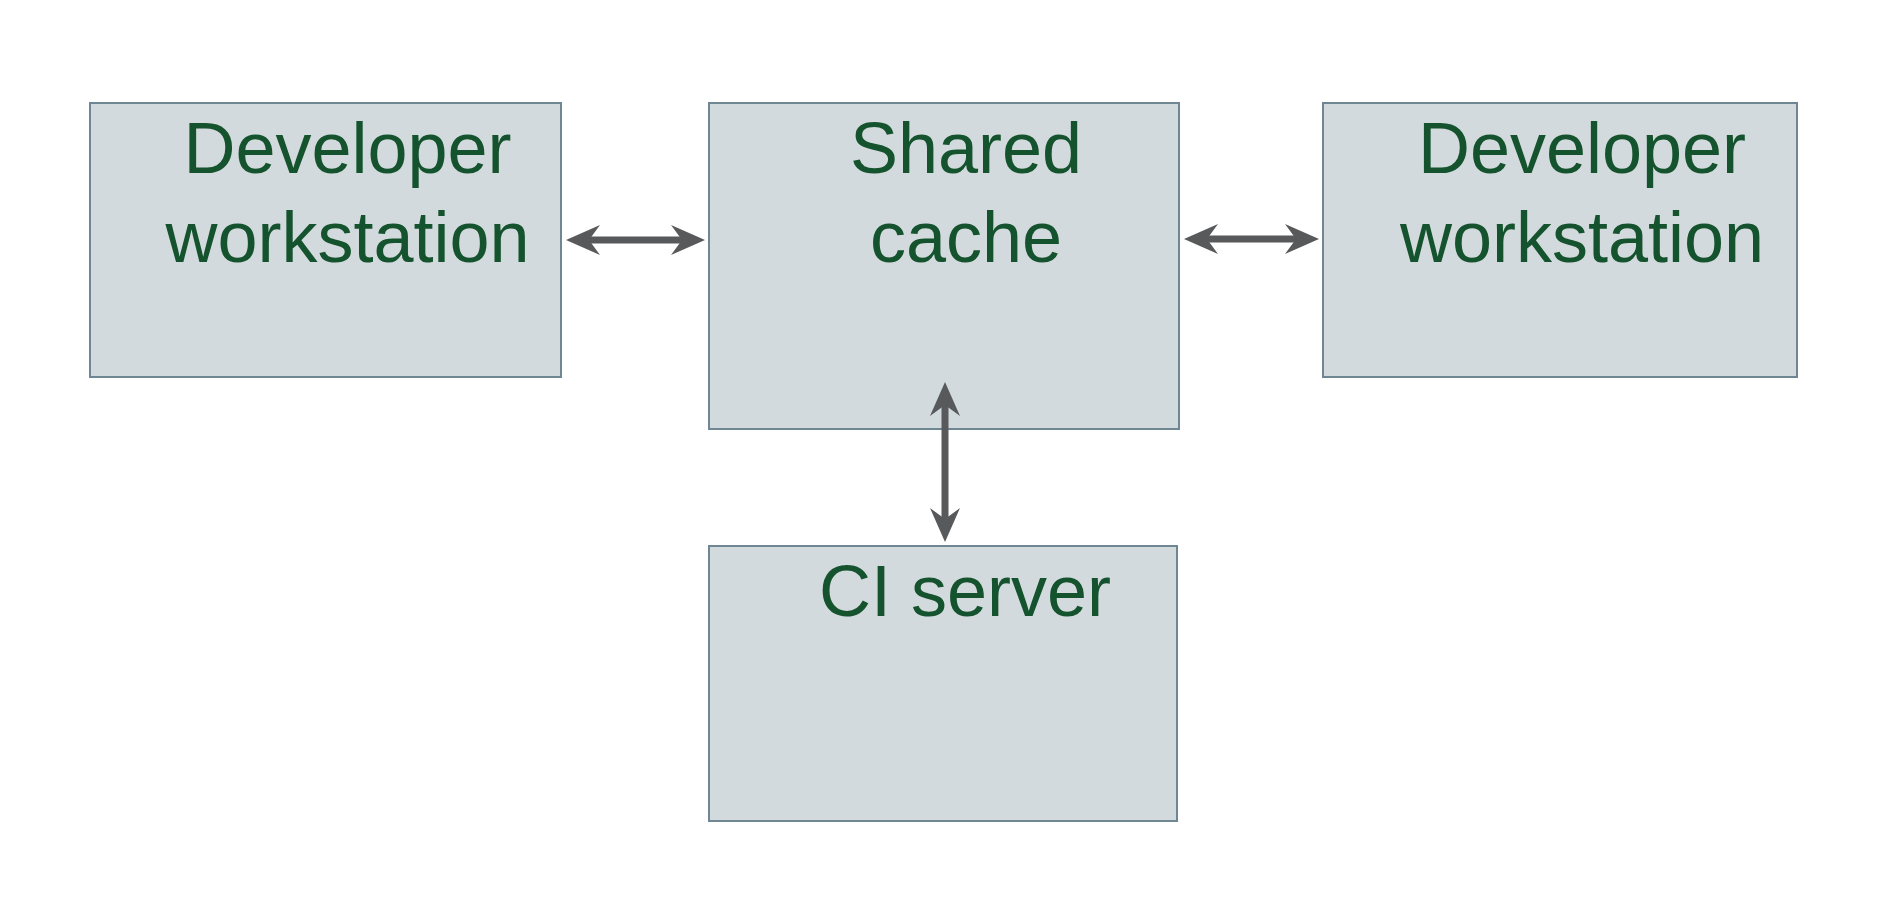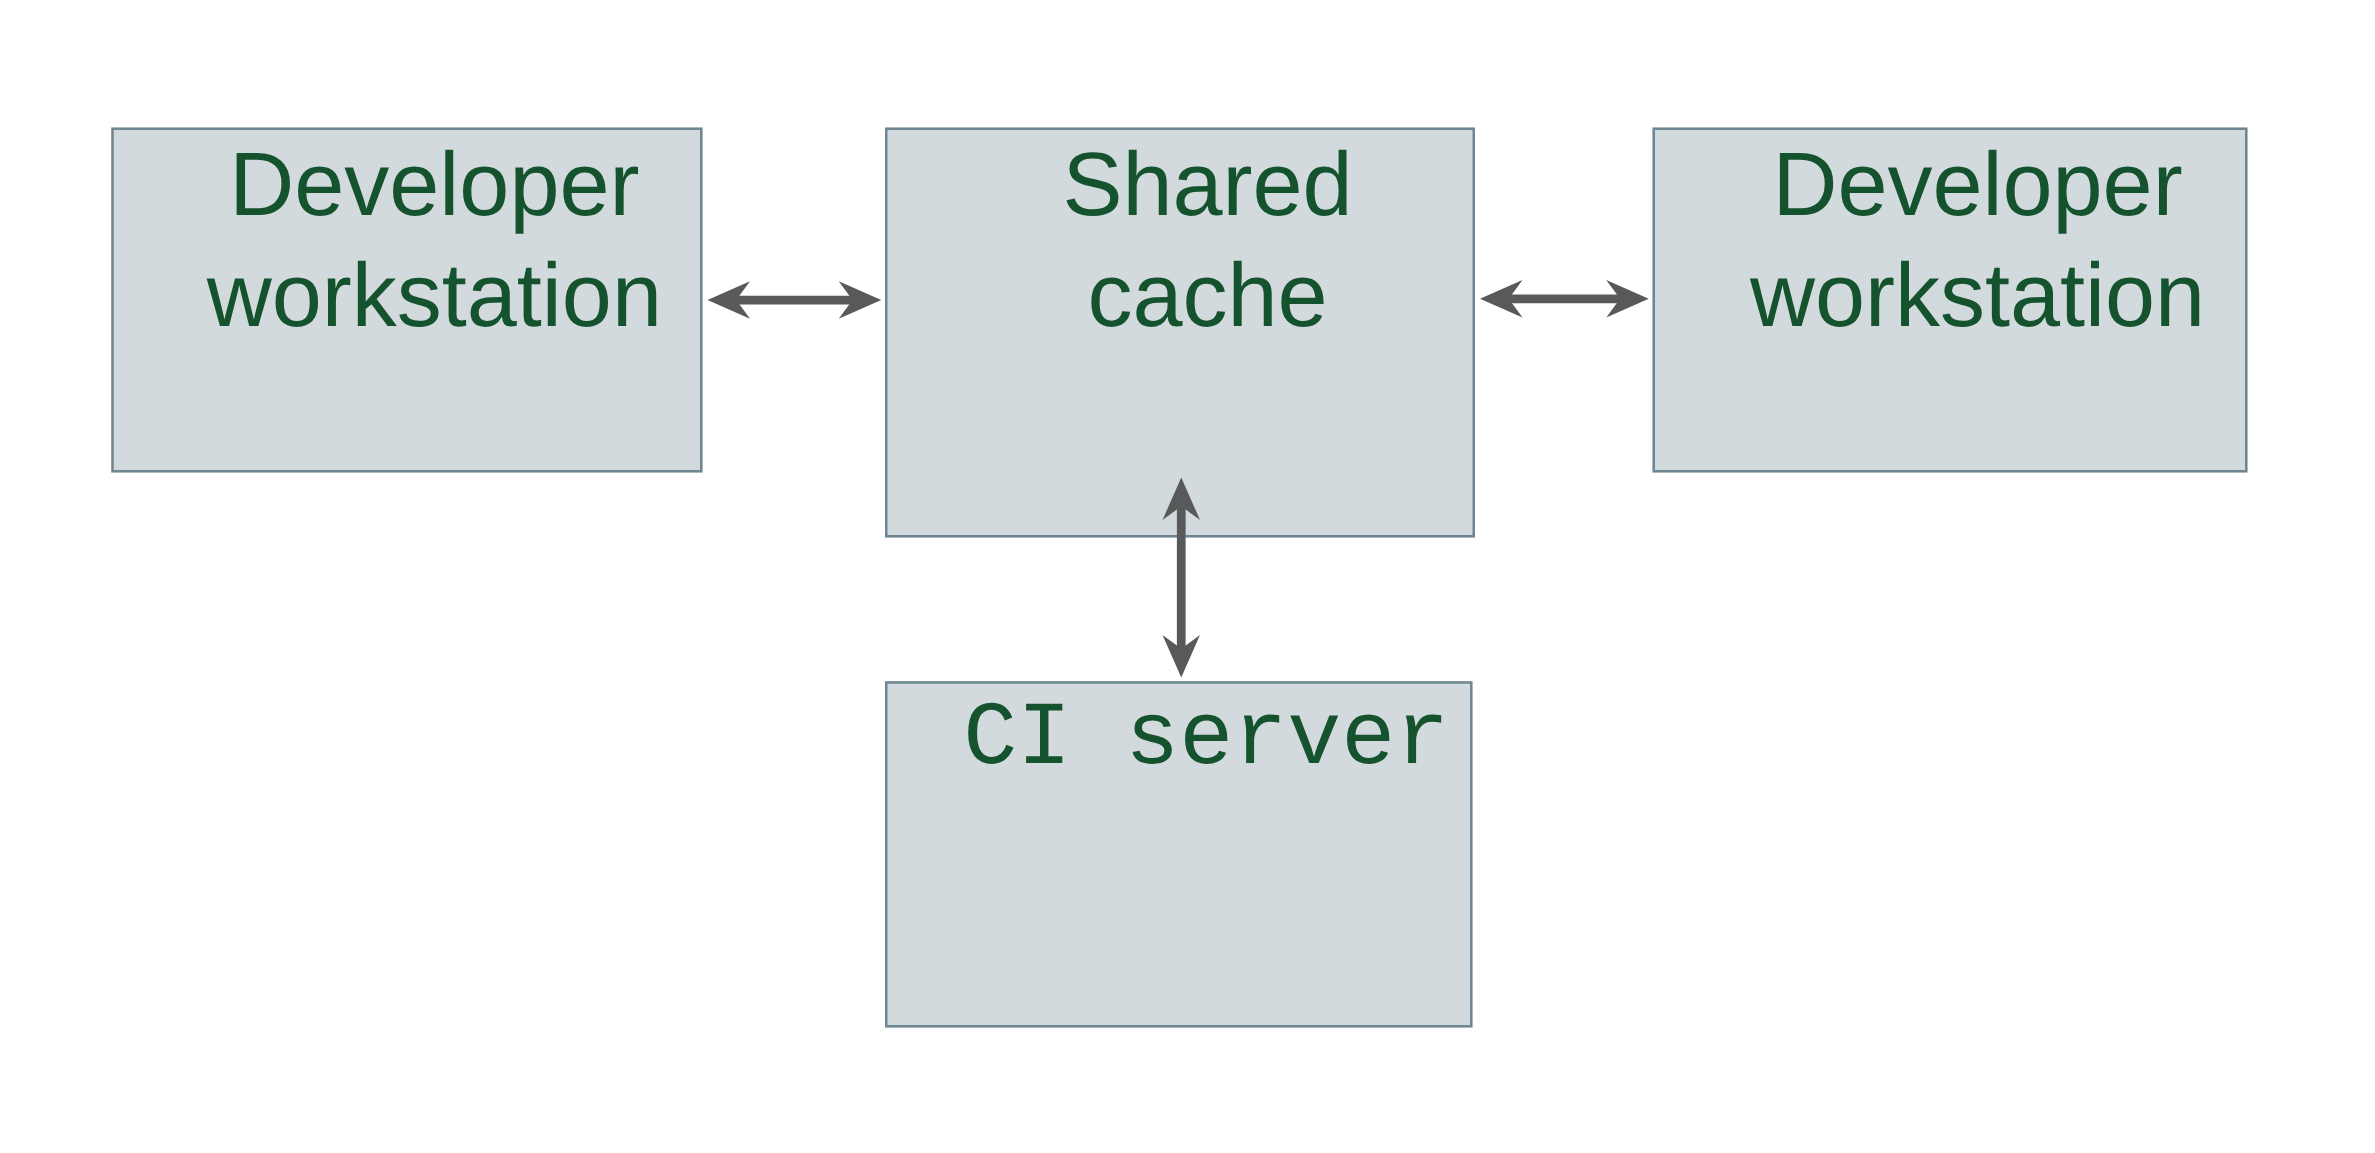--- a/index.html
+++ b/index.html
@@ -27,21 +27,21 @@
     color: #14532d;
     font-size: 72px;
     line-height: 1.24;
     white-space: pre-line;
     letter-spacing: 0;
     padding-left: 44px;
   }
   #node-dev-left   { left: 89px;   top: 102px; width: 473px; height: 276px; }
   #node-cache      { left: 708px;  top: 102px; width: 472px; height: 328px; }
   #node-dev-right  { left: 1322px; top: 102px; width: 476px; height: 276px; }
-  #node-ci         { left: 708px;  top: 545px; width: 470px; height: 277px; font-family: Liberation Mono, monospace; }
+  #node-ci         { left: 708px;  top: 545px; width: 470px; height: 277px; }
   .edges-layer {
     position: absolute;
     left: 0; top: 0;
     width: 1900px;
     height: 922px;
     pointer-events: none;
   }
   .edge-shape { fill: #58595b; }
   .edge-shaft { stroke: #58595b; stroke-width: 7; }
 </style>

